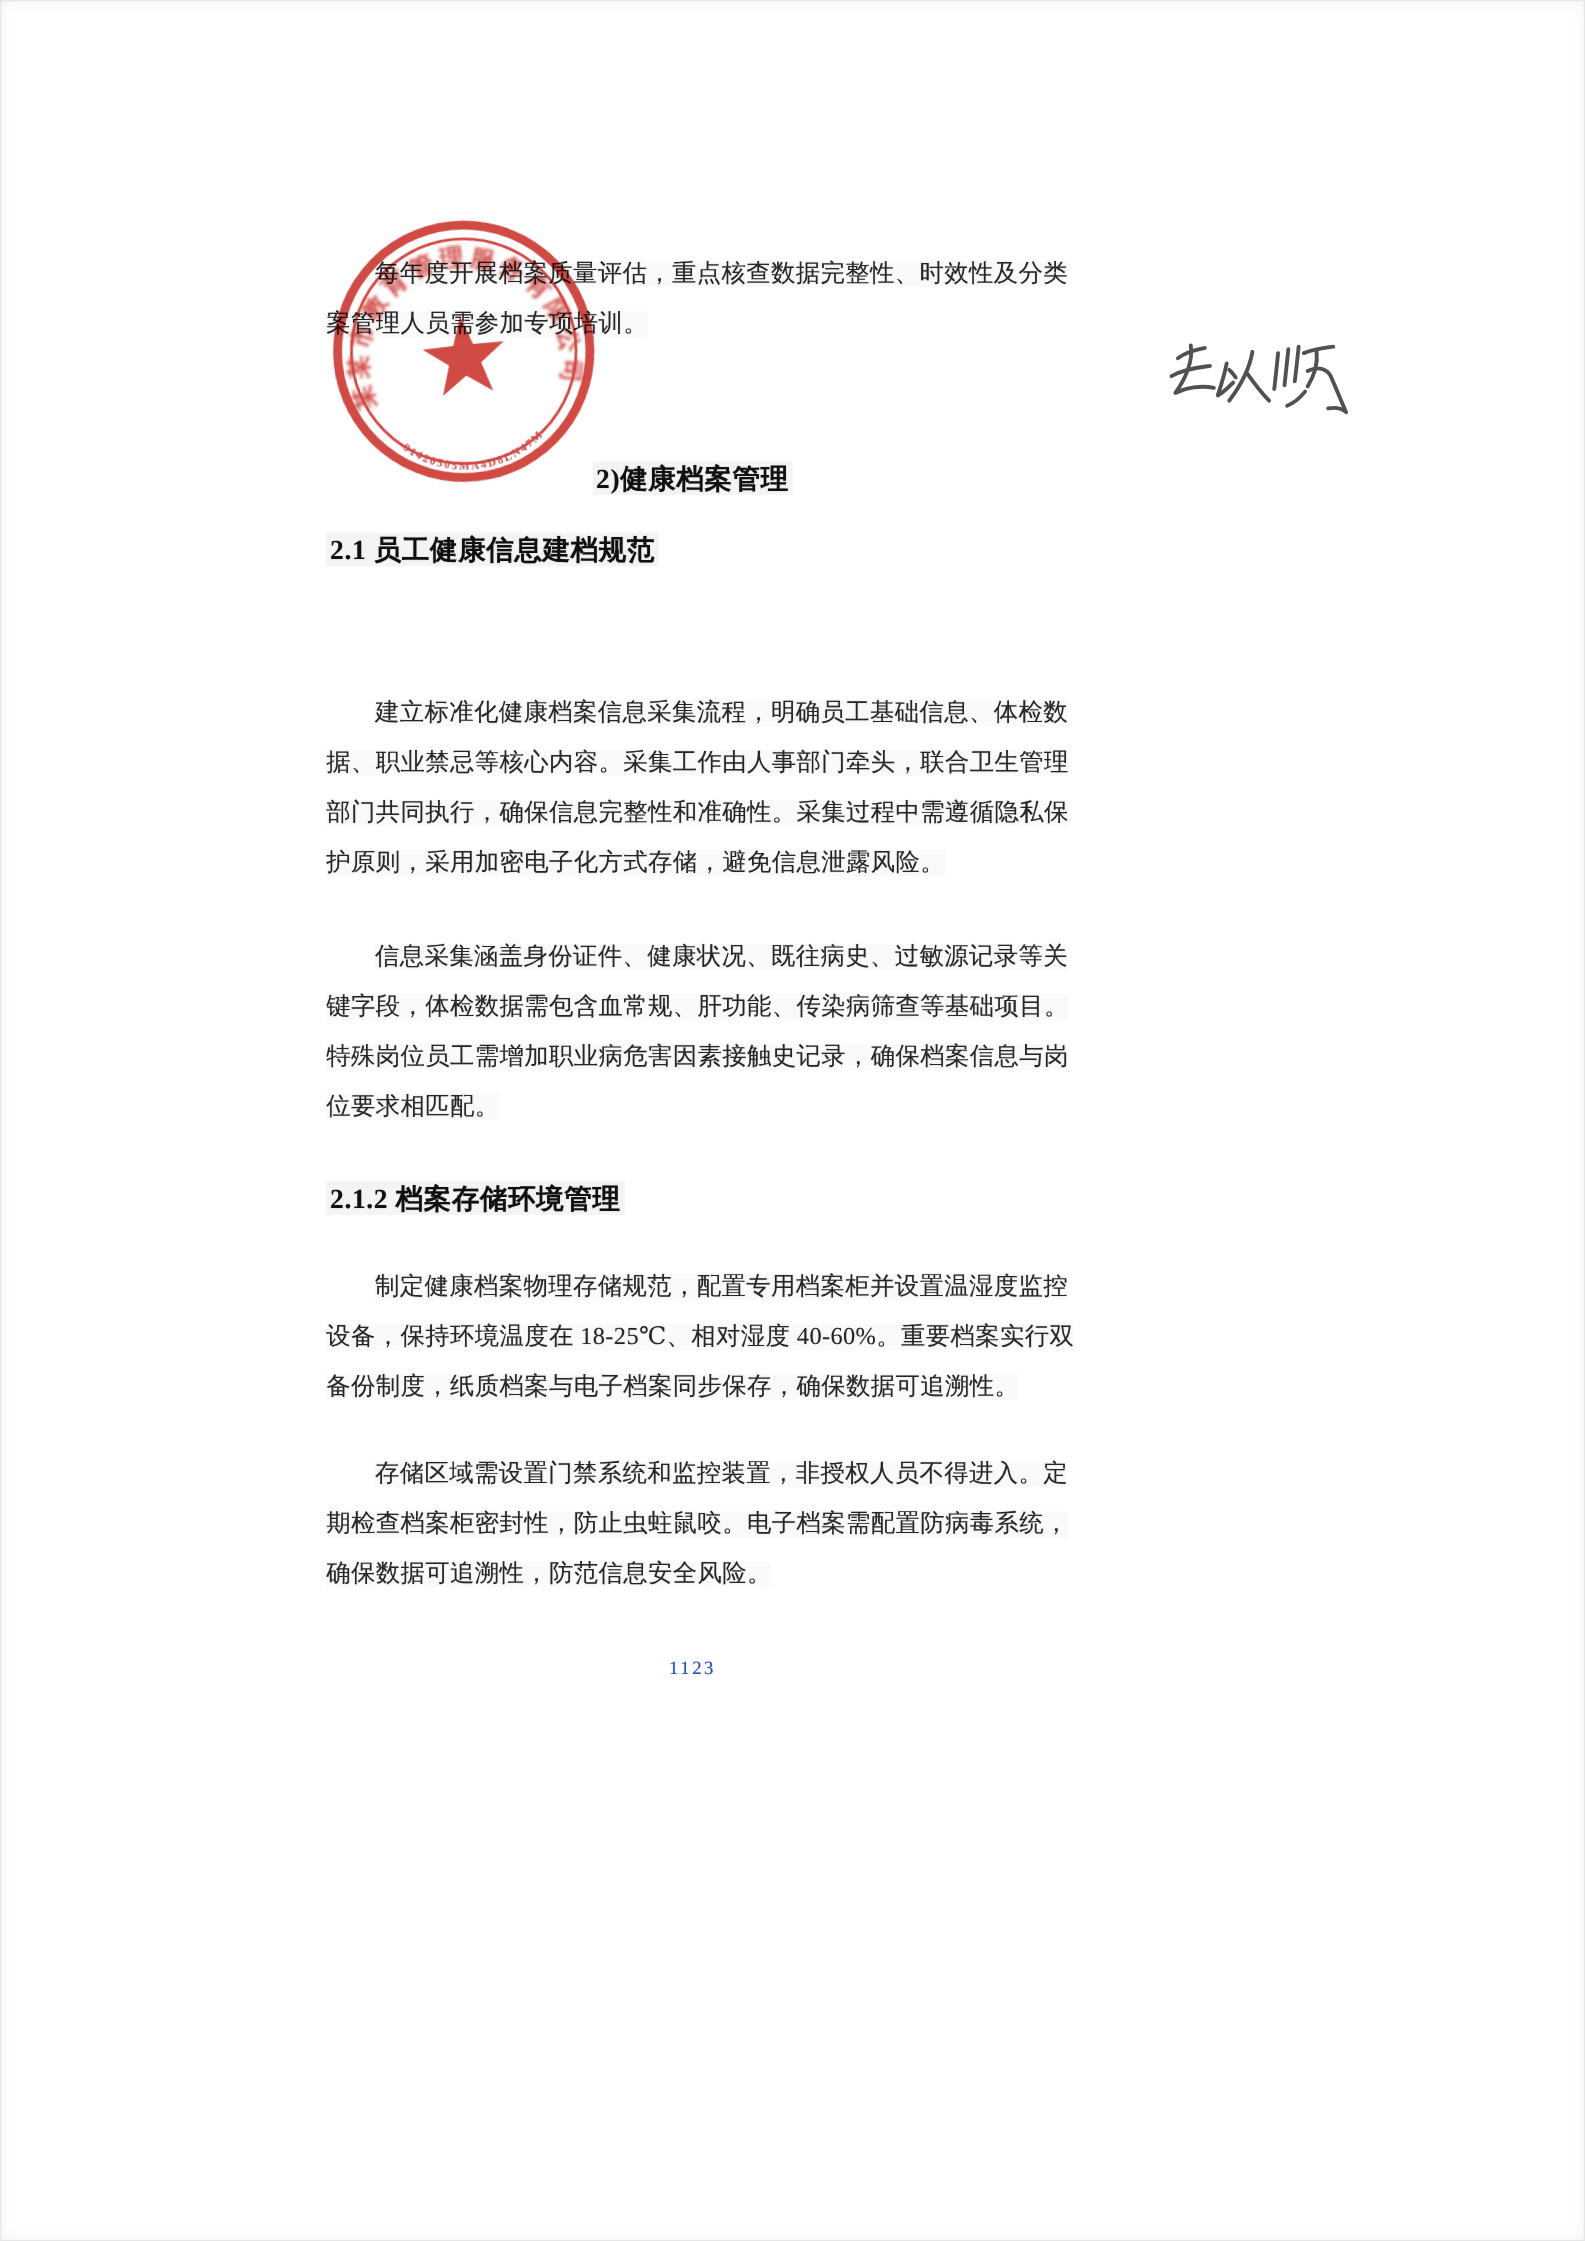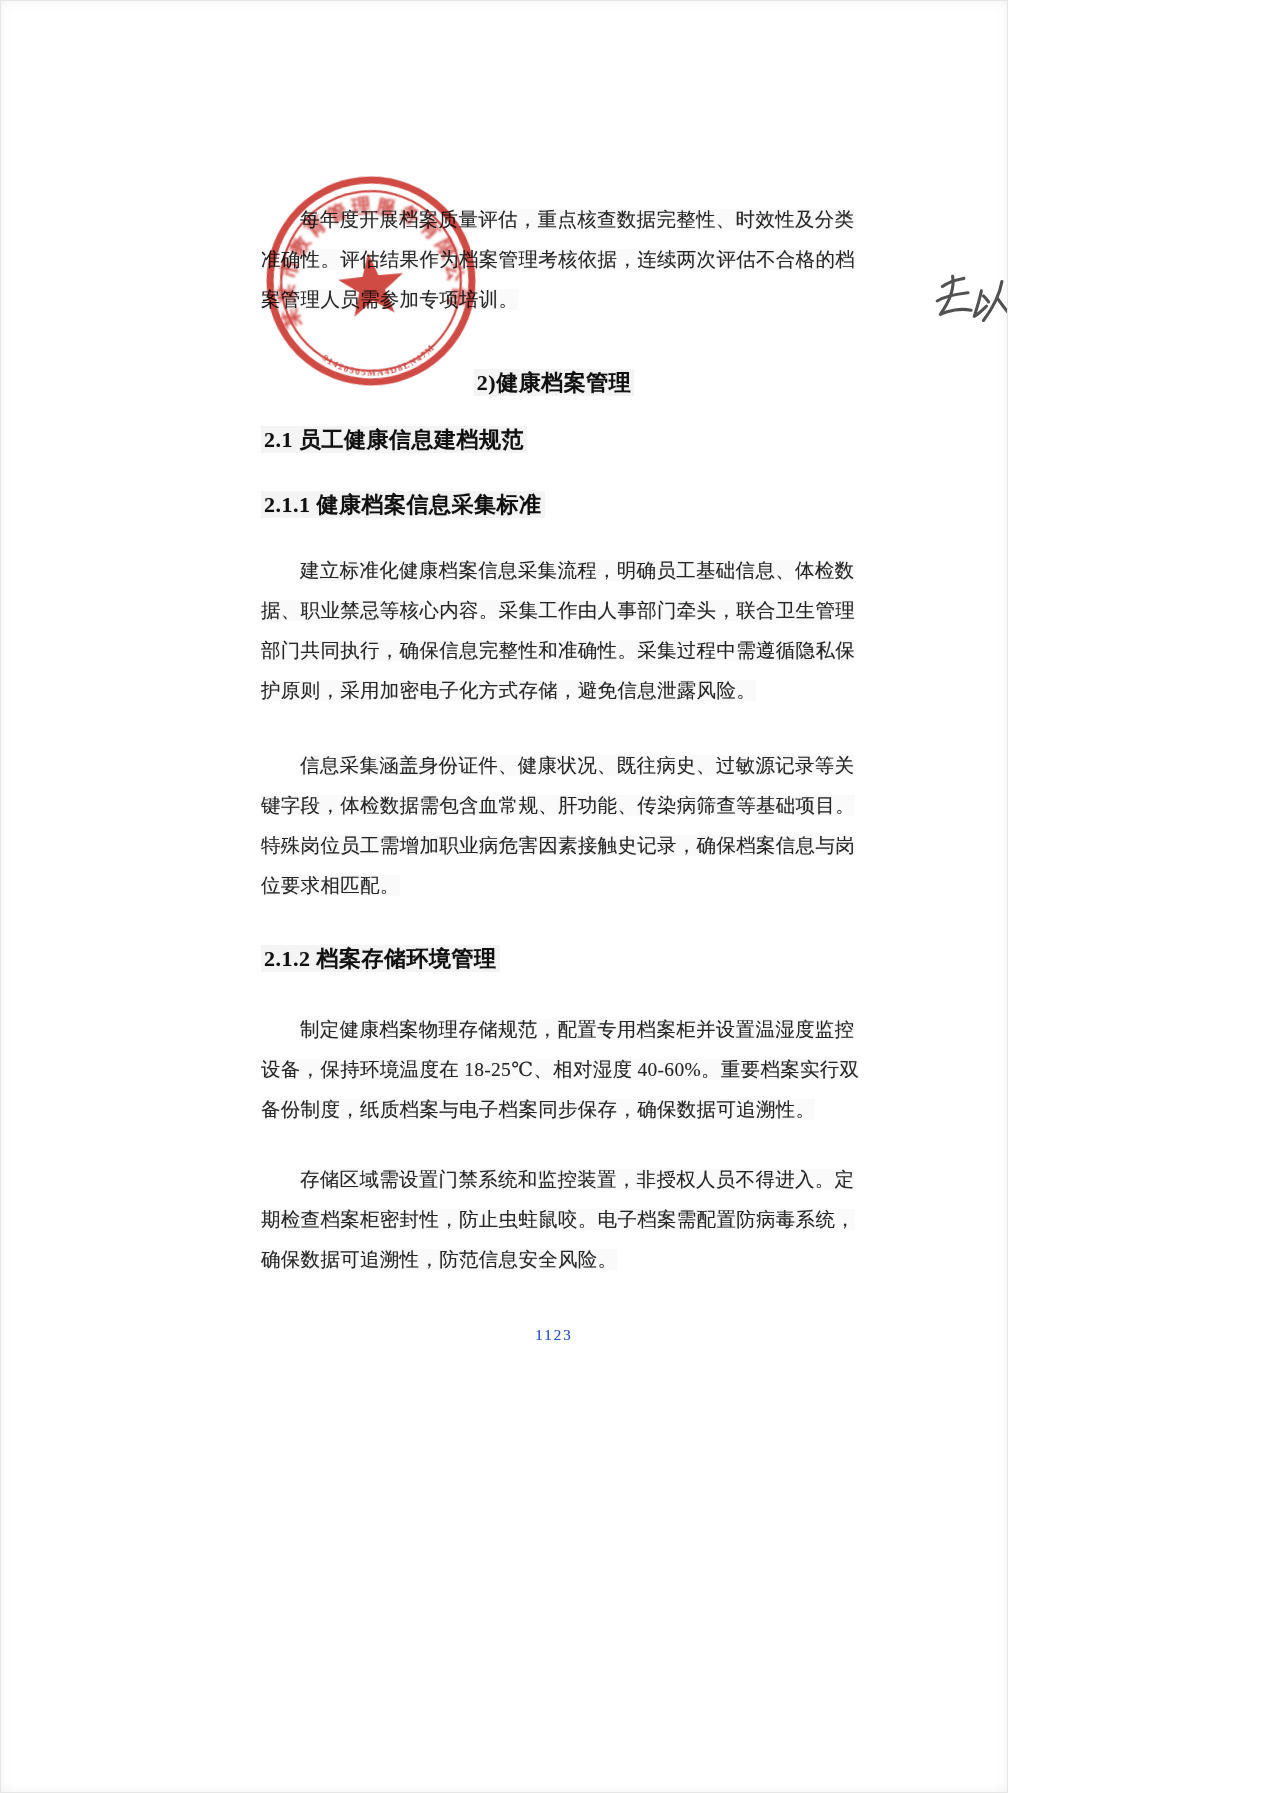--- a/index.html
+++ b/index.html
@@ -1,18 +1,18 @@
 <!DOCTYPE html>
 <html><head>
 <meta charset="utf-8">
 <style>
   html, body { margin: 0; padding: 0; background: #ffffff; }
   .canvas {
     position: relative;
-    width: 1008px;
+    width: 1268px;
     height: 1793px;
     background: #ffffff;
     overflow: hidden;
     font-family: "Liberation Serif", "DejaVu Serif", serif;
   }
   .scan-edge {
     position: absolute; inset: 0;
     box-shadow: inset 0 0 0 1px #e6e6e6, inset 0 0 14px rgba(0,0,0,0.06);
     pointer-events: none;
     z-index: 40;
@@ -79,35 +79,31 @@
     pointer-events: none;
   }
 </style>
 </head>
 <body>
 
 <div class="canvas">
 
   <div class="doc-text" style="top:200px">
     <span class="line indent"><span>每年度开展档案质量评估，重点核查数据完整性、时效性及分类</span></span>
-    <span class="line"><span>准确性。评估结果作为档案管理考核依据，连续两次评估不合格的档</span></span>
     <span class="line"><span>案管理人员需参加专项培训。</span></span>
   </div>
 
   <div class="heading centered" style="top:367px">
     <span>2)健康档案管理</span>
   </div>
 
   <div class="heading" style="top:424px">
     <span>2.1 员工健康信息建档规范</span>
   </div>
 
-  <div class="heading" style="top:489px">
-    <span>2.1.1 健康档案信息采集标准</span>
-  </div>
 
   <div class="doc-text" style="top:746px">
     <span class="line indent"><span>信息采集涵盖身份证件、健康状况、既往病史、过敏源记录等关</span></span>
     <span class="line"><span>键字段，体检数据需包含血常规、肝功能、传染病筛查等基础项目。</span></span>
     <span class="line"><span>特殊岗位员工需增加职业病危害因素接触史记录，确保档案信息与岗</span></span>
     <span class="line"><span>位要求相匹配。</span></span>
   </div>
 
   <div class="doc-text" style="top:551px">
     <span class="line indent"><span>建立标准化健康档案信息采集流程，明确员工基础信息、体检数</span></span>

